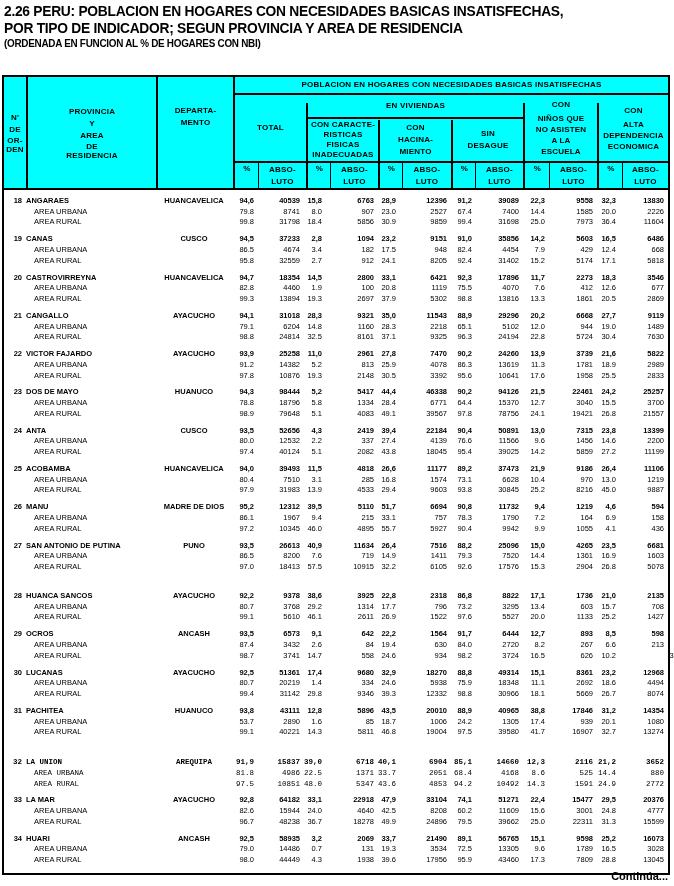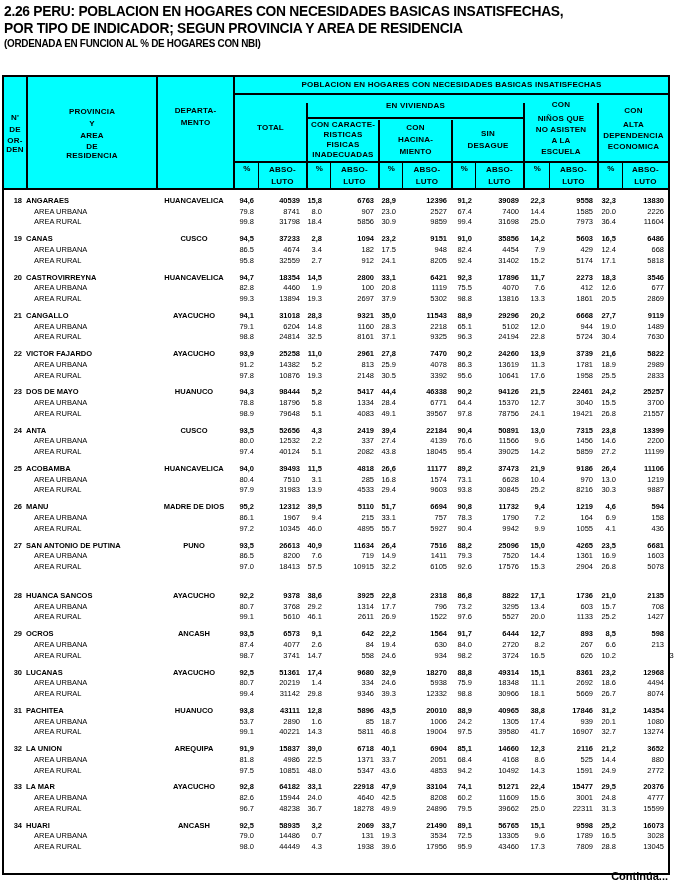--- a/index.html
+++ b/index.html
@@ -524,21 +524,21 @@
           <span class="c num" style="left:220px;width:30px">97.9</span>
           <span class="c num" style="left:256px;width:40px">31983</span>
           <span class="c num" style="left:298px;width:20px">13.9</span>
           <span class="c num" style="left:330px;width:40px">4533</span>
           <span class="c num" style="left:372px;width:20px">29.4</span>
           <span class="c num" style="left:403px;width:40px">9603</span>
           <span class="c num" style="left:448px;width:20px">93.8</span>
           <span class="c num" style="left:475px;width:40px">30845</span>
           <span class="c num" style="left:519px;width:22px">25.2</span>
           <span class="c num" style="left:549px;width:40px">8216</span>
-          <span class="c num" style="left:590px;width:22px">30.3</span>
+          <span class="c num" style="left:590px;width:22px">45.0</span>
           <span class="c num" style="left:618px;width:42px">9887</span>
         </div>
       </div>
       <div class="grp" style="margin-top: 0px;">
         <div class="row main">
           <span class="c cnum">26</span>
           <span class="c cname">MANU</span>
           <span class="c cdep">MADRE DE DIOS</span>
           <span class="c num" style="left:220px;width:30px">95,2</span>
           <span class="c num" style="left:256px;width:40px">12312</span>
@@ -696,21 +696,21 @@
           <span class="c num" style="left:448px;width:20px">91,7</span>
           <span class="c num" style="left:475px;width:40px">6444</span>
           <span class="c num" style="left:519px;width:22px">12,7</span>
           <span class="c num" style="left:549px;width:40px">893</span>
           <span class="c num" style="left:590px;width:22px">8,5</span>
           <span class="c num" style="left:618px;width:42px">598</span>
         </div>
         <div class="row sub">
           <span class="c cname">AREA URBANA</span>
           <span class="c num" style="left:220px;width:30px">87.4</span>
-          <span class="c num" style="left:256px;width:40px">4077</span>
+          <span class="c num" style="left:256px;width:40px">3432</span>
           <span class="c num" style="left:298px;width:20px">2.6</span>
           <span class="c num" style="left:330px;width:40px">84</span>
           <span class="c num" style="left:372px;width:20px">19.4</span>
           <span class="c num" style="left:403px;width:40px">630</span>
           <span class="c num" style="left:448px;width:20px">84.0</span>
           <span class="c num" style="left:475px;width:40px">2720</span>
           <span class="c num" style="left:519px;width:22px">8.2</span>
           <span class="c num" style="left:549px;width:40px">267</span>
           <span class="c num" style="left:590px;width:22px">6.6</span>
           <span class="c num" style="left:618px;width:42px">213</span>
@@ -822,21 +822,21 @@
           <span class="c num" style="left:372px;width:20px">46.8</span>
           <span class="c num" style="left:403px;width:40px">19004</span>
           <span class="c num" style="left:448px;width:20px">97.5</span>
           <span class="c num" style="left:475px;width:40px">39580</span>
           <span class="c num" style="left:519px;width:22px">41.7</span>
           <span class="c num" style="left:549px;width:40px">16907</span>
           <span class="c num" style="left:590px;width:22px">32.7</span>
           <span class="c num" style="left:618px;width:42px">13274</span>
         </div>
       </div>
-      <div class="grp" style="margin-top: 0px;">
+      <div class="grp" style="margin-top: 13px; font-family: Liberation Mono, monospace;">
         <div class="row main">
           <span class="c cnum">32</span>
           <span class="c cname">LA UNION</span>
           <span class="c cdep">AREQUIPA</span>
           <span class="c num" style="left:220px;width:30px">91,9</span>
           <span class="c num" style="left:256px;width:40px">15837</span>
           <span class="c num" style="left:298px;width:20px">39,0</span>
           <span class="c num" style="left:330px;width:40px">6718</span>
           <span class="c num" style="left:372px;width:20px">40,1</span>
           <span class="c num" style="left:403px;width:40px">6904</span>

